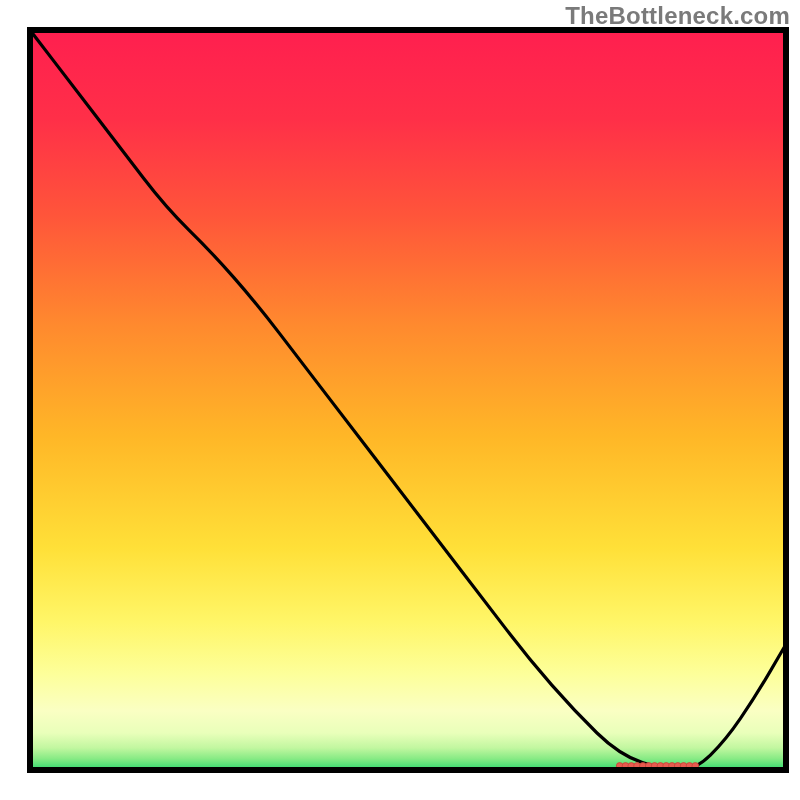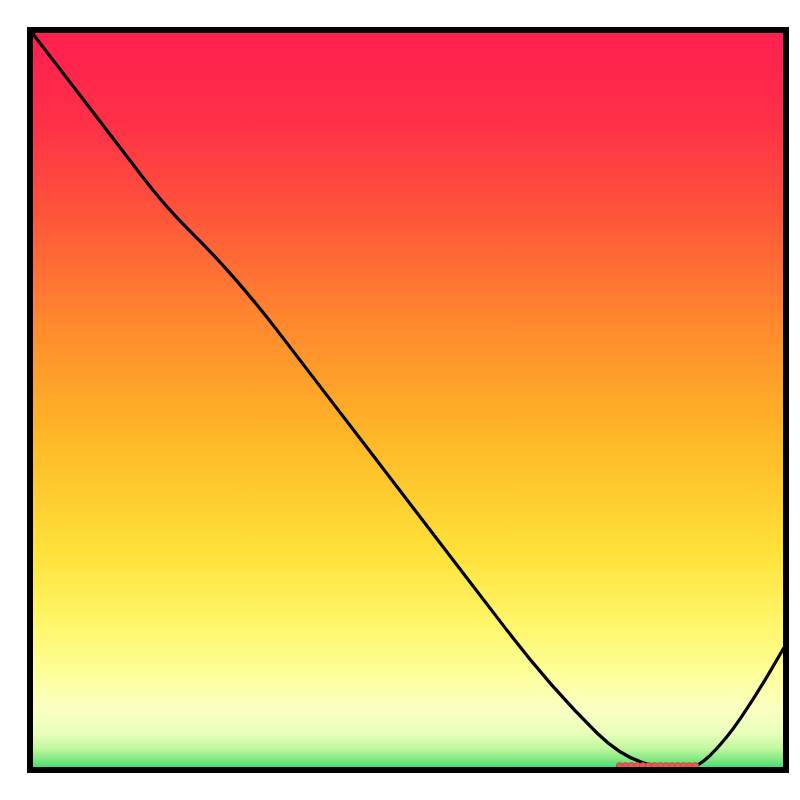--- a/index.html
+++ b/index.html
@@ -27,20 +27,21 @@
     user-select: none;
   }
   svg {
     display: block;
   }
 </style>
 </head>
 <body>
 
 <div class="stage">
+  <div class="watermark">TheBottleneck.com</div>
 
   <svg id="chart-svg" width="800" height="800" viewBox="0 0 800 800">
     <defs>
       <linearGradient id="bg-grad" x1="0" y1="0" x2="0" y2="1">
           <stop offset="0%" stop-color="#ff1f4f"></stop>
           <stop offset="12%" stop-color="#ff2f48"></stop>
           <stop offset="25%" stop-color="#ff553a"></stop>
           <stop offset="40%" stop-color="#ff8a2e"></stop>
           <stop offset="55.00000000000001%" stop-color="#ffb727"></stop>
           <stop offset="70%" stop-color="#ffe038"></stop>

